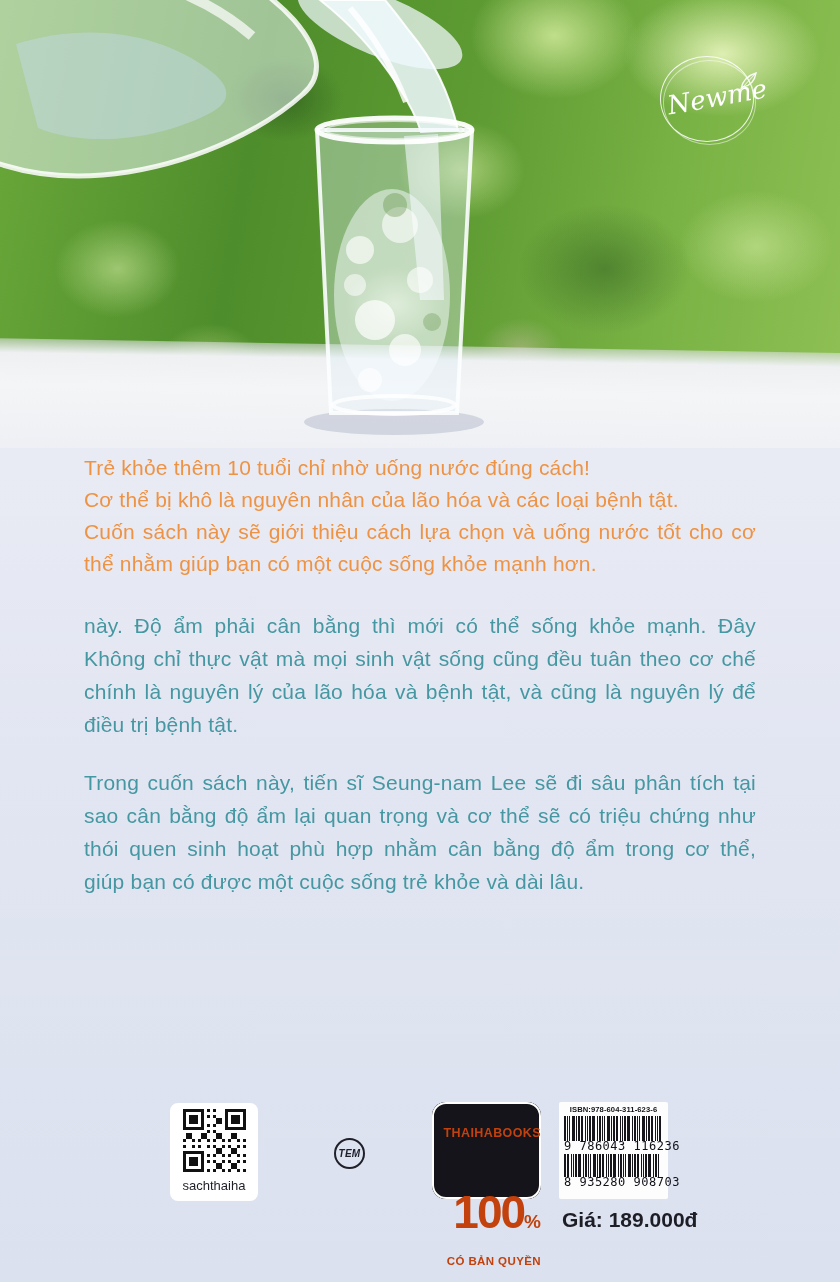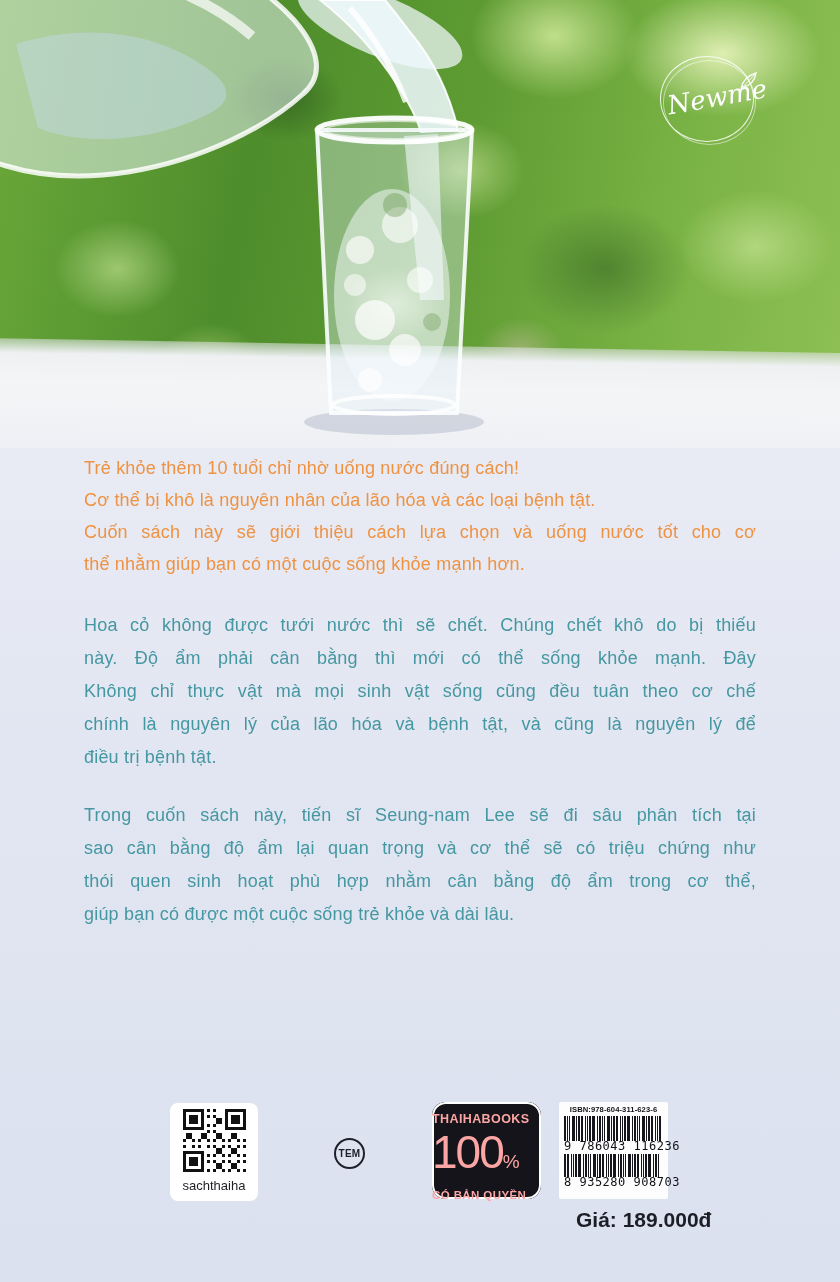--- a/index.html
+++ b/index.html
@@ -32,52 +32,52 @@
   .newme .r1{inset:2px;}
   .newme .r2{inset:6px 0 -1px 5px;opacity:.6;}
   .newme-text{position:absolute;left:9px;top:28px;font-family:"DejaVu Serif",serif;font-style:italic;
     font-size:26px;color:#ffffff;transform:rotate(-10deg);white-space:nowrap;}
   .newme .leaf{position:absolute;right:-4px;top:16px;}
 
   
   .content{position:absolute;left:84px;top:452px;width:672px;}
   .para{margin:0 0 29px 0;}
   .para:last-child{margin-bottom:0;margin-top:25px;}
-  .ln{font-size:18px;line-height:32px;letter-spacing:0.2px;white-space:nowrap;}
+  .ln{font-size:21px;line-height:32px;letter-spacing:0.2px;white-space:nowrap;}
   .p-body .ln{line-height:33px;white-space:normal;}
   .just{text-align:justify;text-align-last:justify;white-space:normal;}
   .p-intro .ln{color:var(--orange,#ee9243);font-weight:500;}
   .p-body .ln{color:var(--teal,#4597a1);font-weight:500;}
 
   
   .footer{position:absolute;left:0;top:1090px;width:840px;height:192px;}
   .qr-panel{position:absolute;left:170px;top:13px;width:88px;height:98px;background:#ffffff;
     border-radius:8px;text-align:center;}
   .qr-panel svg{margin-top:6px;}
   .qr-label{font-size:13px;color:#1f1f27;margin-top:2px;}
   .tem{position:absolute;left:334px;top:48px;width:27px;height:27px;border:2.5px solid #20202a;
     border-radius:50%;text-align:center;line-height:27px;font-size:10px;font-weight:bold;
-    color:#20202a;letter-spacing:0.3px;background:transparent;}
+    color:#20202a;letter-spacing:0.3px;background:transparent;font-style:italic;}
   .badge{position:absolute;left:432px;top:12px;width:109px;height:97px;background:#14141a;
     border-radius:14px;box-shadow:inset 0 0 0 2px #ffffff, inset 0 0 0 5px #14141a;
-    color:#fca5a5;text-align:left;box-sizing:border-box;padding-top:10px;}
+    color:#c2410c;text-align:right;box-sizing:border-box;padding-top:24px;}
   .badge-title{font-size:12.5px;font-weight:bold;letter-spacing:0.4px;}
-  .badge-big{font-size:46px;font-weight:normal;line-height:52px;letter-spacing:-2px;}
+  .badge-big{font-size:46px;font-weight:bold;line-height:64px;letter-spacing:-2px;margin-top:40px;}
   .badge-big .pct{font-size:19px;letter-spacing:0;}
   .badge-sub{font-size:11.5px;font-weight:bold;letter-spacing:0.4px;margin-top:1px;}
   .barcode-panel{position:absolute;left:559px;top:12px;width:109px;height:97px;background:#fdfdfd;
     border-radius:2px;box-sizing:border-box;padding:3px 5px;text-align:center;}
   .isbn{font-size:8px;font-weight:bold;color:#101016;white-space:nowrap;
     transform:scaleX(0.95);transform-origin:center;letter-spacing:0.1px;}
   .bars{height:25px;margin-top:2px;overflow:hidden;white-space:nowrap;font-size:0;text-align:left;}
   .bars.b2{height:23px;}
   .bars i{display:inline-block;height:100%;background:#15151b;}
   .bdigits{font-family:"DejaVu Sans Mono",monospace;font-size:12px;line-height:11px;color:#111118;
     letter-spacing:0.5px;white-space:nowrap;}
-  .price{position:absolute;left:576px;top:118px;font-size:21px;font-weight:bold;color:#1d1d26;text-align:center;}
+  .price{position:absolute;left:562px;top:118px;font-size:21px;font-weight:bold;color:#1d1d26;text-align:center;}
 </style>
 </head>
 <body>
 
 <div class="cover">
 
   <div class="photo">
     <div class="photo-bg"></div>
     <div class="table-surface"></div>
 
@@ -130,21 +130,20 @@
   </div>
 
   <div class="content">
     <div class="para p-intro">
       <div class="ln">Trẻ khỏe thêm 10 tuổi chỉ nhờ uống nước đúng cách!</div>
       <div class="ln">Cơ thể bị khô là nguyên nhân của lão hóa và các loại bệnh tật.</div>
       <div class="ln just">Cuốn sách này sẽ giới thiệu cách lựa chọn và uống nước tốt cho cơ</div>
       <div class="ln">thể nhằm giúp bạn có một cuộc sống khỏe mạnh hơn.</div>
     </div>
     <div class="para p-body" style="margin-bottom:21px;">
-      <div class="ln just">Hoa cỏ không được tưới nước thì sẽ chết. Chúng chết khô do bị thiếu</div>
       <div class="ln just">này. Độ ẩm phải cân bằng thì mới có thể sống khỏe mạnh. Đây</div>
       <div class="ln just">Không chỉ thực vật mà mọi sinh vật sống cũng đều tuân theo cơ chế</div>
       <div class="ln just">chính là nguyên lý của lão hóa và bệnh tật, và cũng là nguyên lý để</div>
       <div class="ln">điều trị bệnh tật.</div>
     </div>
     <div class="para p-body">
       <div class="ln just">Trong cuốn sách này, tiến sĩ Seung-nam Lee sẽ đi sâu phân tích tại</div>
       <div class="ln just">sao cân bằng độ ẩm lại quan trọng và cơ thể sẽ có triệu chứng như</div>
       <div class="ln just">thói quen sinh hoạt phù hợp nhằm cân bằng độ ẩm trong cơ thể,</div>
       <div class="ln">giúp bạn có được một cuộc sống trẻ khỏe và dài lâu.</div>

